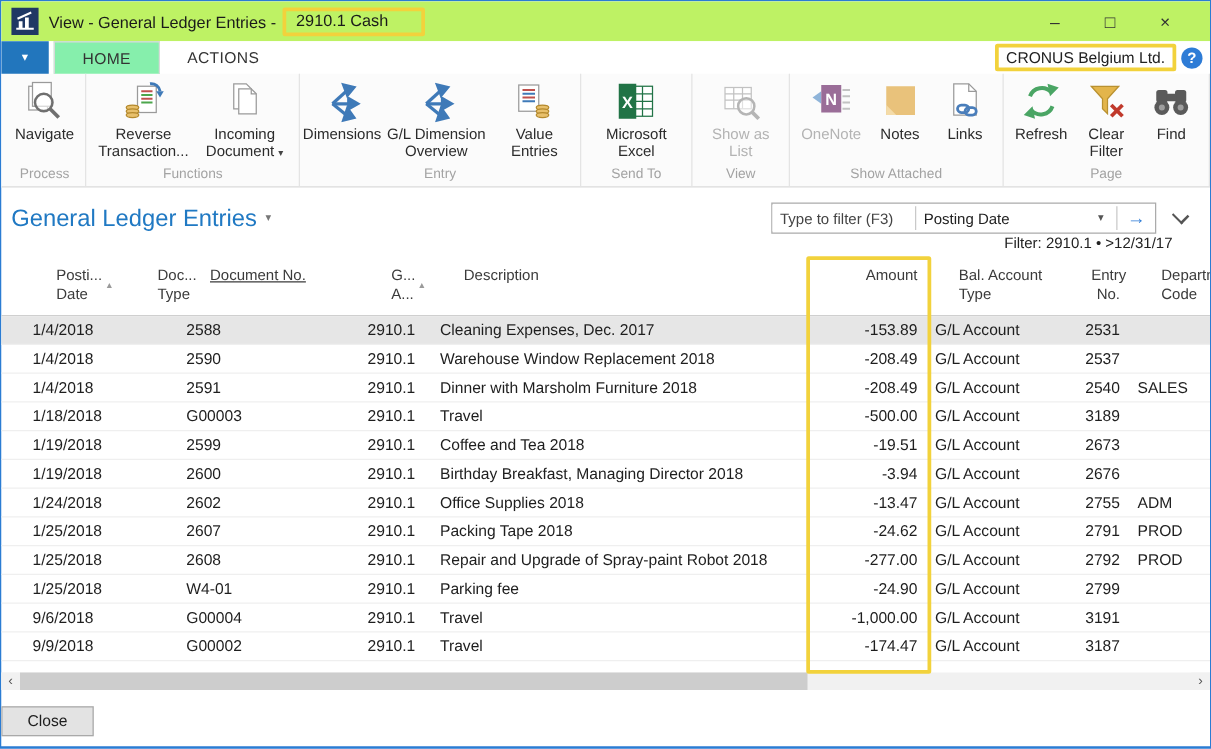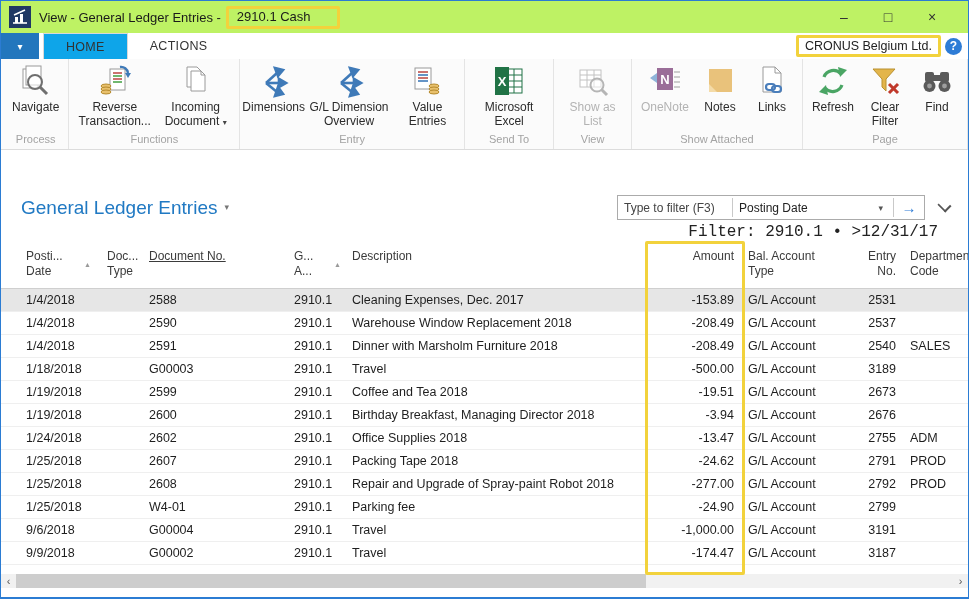--- a/index.html
+++ b/index.html
@@ -14,55 +14,55 @@
   .titlebar { height: 32px; display: flex; align-items: center; padding-left: 8px; background: #bef264; }
   .app-icon { width: 22px; height: 22px; margin-right: 8px; flex: 0 0 auto; }
   .title-text { font-size: 13px; color: #1a1a1a; white-space: nowrap; }
   .title-hl { display: inline-block; border: 3px solid #f2d23c; border-radius: 2px; padding: 0 26px 2px 8px; margin-left: 5px; }
   .win-controls { margin-left: auto; display: flex; align-items: center; padding-right: 14px; }
   .win-btn { width: 44px; text-align: center; font-size: 14px; color: #333; cursor: default; }
   
   .tabrow { height: 26px; display: flex; align-items: stretch; background: #fff; }
   .appmenu-btn { width: 38px; background: #2276bd; color: #fff; display: flex; align-items: center; justify-content: center; font-size: 10px; }
   .tab { padding: 0 22px; display: flex; align-items: center; font-size: 12.5px; color: #333; letter-spacing: .3px; }
-  .tab.active { background: #0ea5e9; border: 1px solid #d9d9d9; border-bottom: none; margin-left: 4px; font-weight: 400; }
+  .tab.active { background: #86efac; border: 1px solid #d9d9d9; border-bottom: none; margin-left: 4px; font-weight: 400; }
   .tabrow-right { margin-left: auto; display: flex; align-items: center; padding-right: 6px; }
   .company-hl { border: 3px solid #f2d23c; border-radius: 2px; padding: 1px 6px; font-size: 12.5px; color: #222; }
   .help-icon { width: 17px; height: 17px; border-radius: 50%; background: #2e7cd6; color: #fff; font-weight: bold;
     display: flex; align-items: center; justify-content: center; font-size: 12px; margin-left: 4px; }
   
   .ribbon { height: 91px; display: flex; align-items: stretch; background: #fbfbfb; border-bottom: 1px solid #dcdcdc; padding-left: 2px; }
   .rgroup { display: flex; flex-direction: column; border-right: 1px solid #e4e4e4; padding: 0 4px; }
   .rbuttons { display: flex; flex: 1; align-items: flex-start; }
   .rgroup-label { text-align: center; color: #a3a3a3; font-size: 11px; height: 17px; line-height: 15px; }
   .rbtn { display: flex; flex-direction: column; align-items: center; padding: 5px 5px 0 5px; min-width: 52px; max-width: 92px; cursor: default; }
   .rbtn .rlabel { text-align: center; font-size: 12px; color: #2b2b2b; line-height: 13.5px; margin-top: 3px; }
   .rbtn.disabled .rlabel { color: #b3b3b3; }
   .rbtn svg { display: block; }
   .drop-caret { font-size: 8px; color: #444; }
   
   .content { position: relative; }
-  .page-head { height: 37px; display: flex; align-items: center; padding: 6px 10px 0 20px; margin-top: 36px; }
+  .page-head { height: 37px; display: flex; align-items: flex-end; padding: 6px 10px 0 8px; }
   .page-title { font-size: 19px; color: #2079c3; white-space: nowrap; }
   .page-title-caret { font-size: 9px; color: #777; margin-left: 7px; vertical-align: 4px; }
   .filter-wrap { margin-left: auto; display: flex; align-items: center; }
   .filter-box { display: flex; align-items: center; border: 1px solid #ababab; height: 25px; width: 308px; background: #fff; }
   .filter-input { border: none; outline: none; width: 114px; height: 21px; padding: 0 6px; font-size: 12px; font-family: inherit; color: #333; }
   .filter-input::placeholder { color: #444; opacity: 1; }
   .vsep { width: 1px; height: 19px; background: #c9c9c9; }
   .filter-field { flex: 1; display: flex; align-items: center; padding: 0 6px; color: #222; }
   .filter-field .caret { margin-left: auto; font-size: 9px; color: #555; padding-right: 4px; }
   .filter-go { width: 30px; text-align: center; color: #2e7cd6; font-size: 15px; }
   .chev-down { width: 11px; height: 11px; border-right: 2px solid #555; border-bottom: 2px solid #555;
     transform: rotate(45deg) scaleY(.8); margin: -4px 8px 0 14px; }
-  .filter-line { height: 18px; text-align: right; padding-right: 30px; font-size: 16px; color: #222; font-family: Liberation Mono, monospace; }
+  .filter-line { height: 18px; text-align: right; padding-right: 30px; font-size: 12px; color: #222; }
   
   .grid-header, .grid-row { display: grid; grid-template-columns: 104px 40px 147px 55px 1fr 92px 112px 44px 70px; }
   .grid-header { height: 48px; border-bottom: 1px solid #cfcfcf; color: #3b3b3b; padding-top: 8px; }
-  .hcell { line-height: 15px; position: relative; }
+  .hcell { line-height: 15px; position: relative; margin-left: 19px; }
   .hc0 { padding-left: 25px; } .hc1 { padding-left: 2px; } .hc2 { padding-left: 4px; text-decoration: underline; }
   .hc3 { padding-left: 2px; } .hc4 { padding-left: 5px; }
   .hc5 { text-align: right; padding-right: 8px; }
   .hc6 { padding-left: 6px; } .hc7 { text-align: right; padding-right: 2px; } .hc8 { padding-left: 12px; }
   .sort-arrow { position: absolute; font-size: 7px; color: #9a9a9a; top: 8px; }
   .hc0 .sort-arrow { right: 14px; } .hc3 .sort-arrow { right: 6px; }
   .grid-body .grid-row { height: 23px; align-items: center; border-bottom: 1px solid #efefef; }
   .grid-body .grid-row.selected { background: #e6e6e6; }
   .cell { white-space: nowrap; overflow: hidden; font-size: 12.5px; }
   .c-date { padding-left: 25px; } .c-docno { padding-left: 4px; } .c-gl { padding-left: 2px; }

